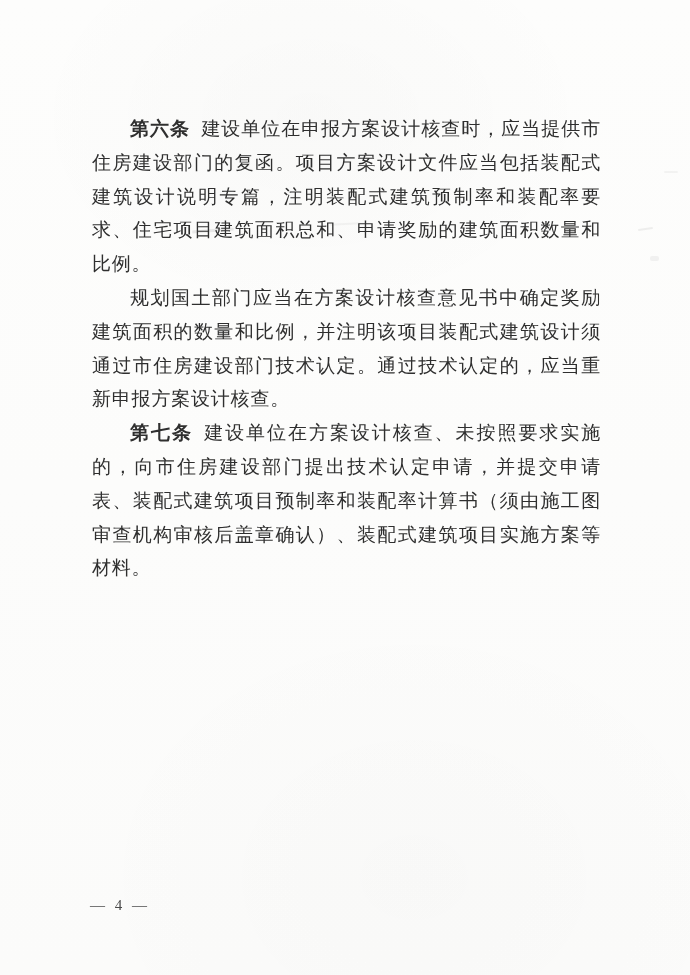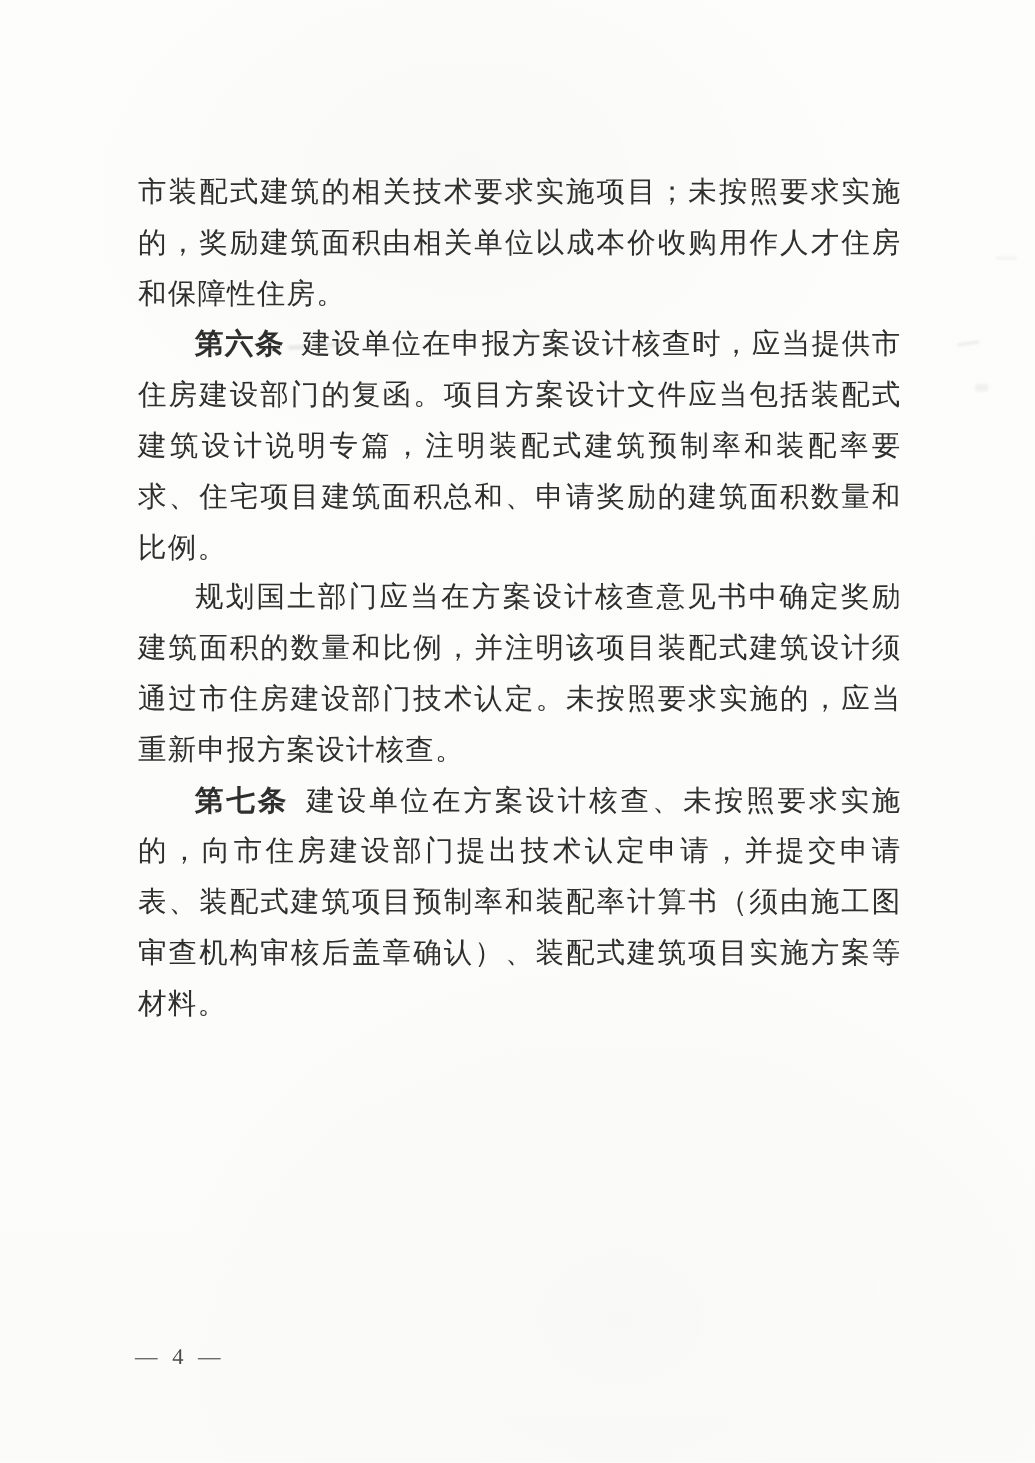--- a/index.html
+++ b/index.html
@@ -74,27 +74,24 @@
 <body>
 
 <div class="scan-layer"></div>
 <div class="smudge s1"></div>
 <div class="smudge s2"></div>
 <div class="smudge s3"></div>
 <div class="smudge s4"></div>
 <div class="smudge s5"></div>
 
 <div class="page-text">
-  <p class="no-indent">
-    <b class="term"></b><span>市装配式建筑的相关技术要求实施项目；未按照要求实施的，奖励建筑面积由相关单位以成本价收购用作人才住房和保障性住房。</span>
-  </p>
   <p>
     <b class="term">第六条</b><span>建设单位在申报方案设计核查时，应当提供市住房建设部门的复函。项目方案设计文件应当包括装配式建筑设计说明专篇，注明装配式建筑预制率和装配率要求、住宅项目建筑面积总和、申请奖励的建筑面积数量和比例。</span>
   </p>
   <p>
-    <b class="term"></b><span>规划国土部门应当在方案设计核查意见书中确定奖励建筑面积的数量和比例，并注明该项目装配式建筑设计须通过市住房建设部门技术认定。未按照要求实施的，应当重新申报方案设计核查。</span>
+    <b class="term"></b><span>规划国土部门应当在方案设计核查意见书中确定奖励建筑面积的数量和比例，并注明该项目装配式建筑设计须通过市住房建设部门技术认定。通过技术认定的，应当重新申报方案设计核查。</span>
   </p>
   <p>
     <b class="term">第七条</b><span>建设单位在方案设计核查、未按照要求实施的，向市住房建设部门提出技术认定申请，并提交申请表、装配式建筑项目预制率和装配率计算书（须由施工图审查机构审核后盖章确认）、装配式建筑项目实施方案等材料。</span>
   </p>
 </div>
 
 <div class="page-number">— 4 —</div>
 
 </body></html>

